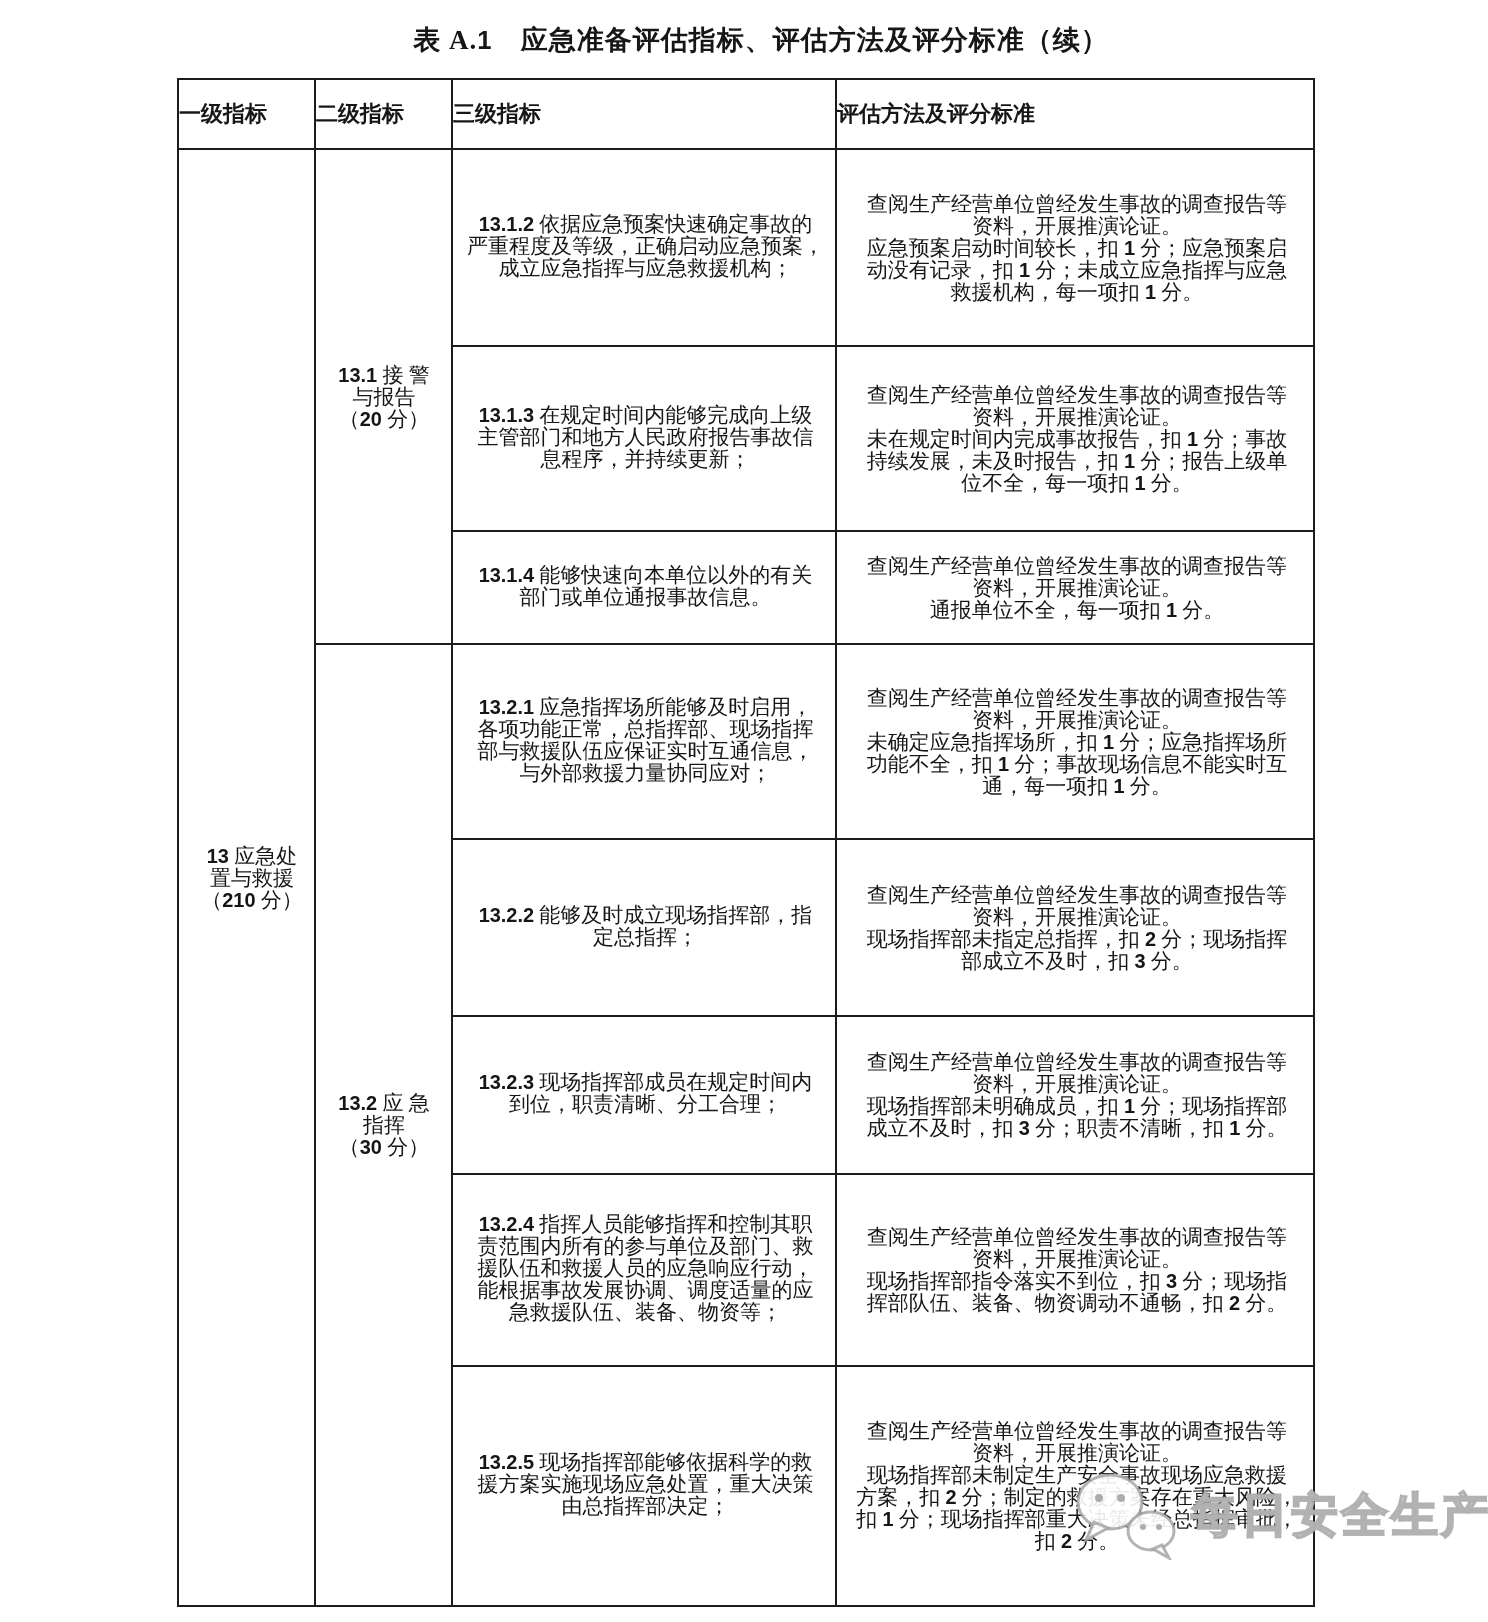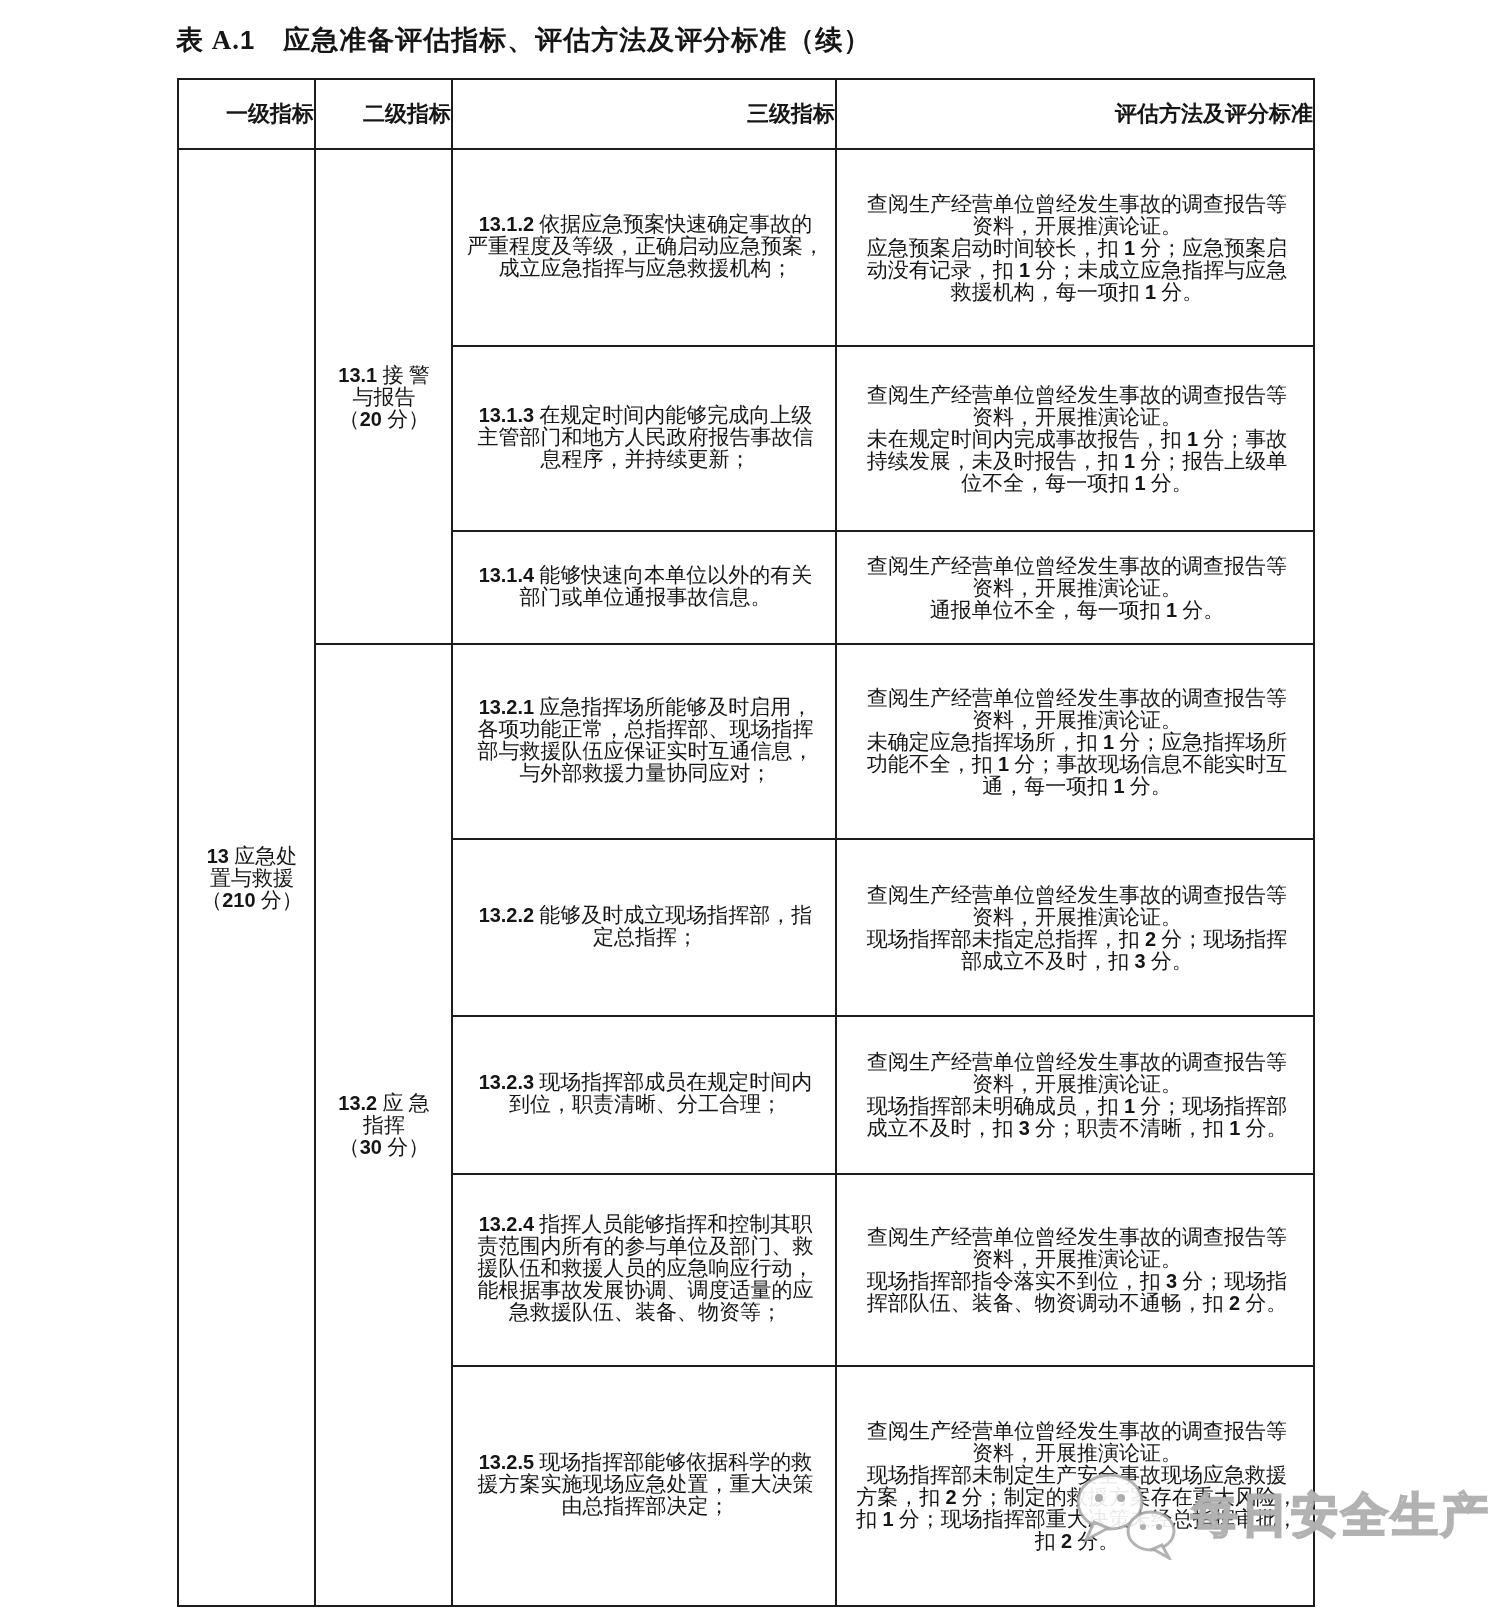--- a/index.html
+++ b/index.html
@@ -2,30 +2,30 @@
 <html><head>
 <meta charset="utf-8">
 <style>
   * { margin:0; padding:0; box-sizing:border-box; }
   html,body { background:#ffffff; }
   .page {
     position:relative; width:1488px; height:1622px; background:#fff;
     font-family:"Liberation Serif","DejaVu Serif",serif; color:#161616; overflow:hidden;
   }
   .doc-title {
-    position:absolute; top:22px; left:176px; width:1138px;
-    text-align:left; font-size:27px; font-weight:bold; letter-spacing:1px;
+    position:absolute; top:22px; left:192px; width:1138px;
+    text-align:center; font-size:27px; font-weight:bold; letter-spacing:1px;
     white-space:pre-line;
   }
   table.eval-table {
     position:absolute; top:78px; left:177px; width:1136px;
     border-collapse:collapse; table-layout:fixed;
   }
   th, td { border:2px solid #1c1c1c; white-space:pre-line; overflow:hidden; }
-  th { font-size:22px; font-weight:bold; text-align:right; vertical-align:middle; }
+  th { font-size:22px; font-weight:bold; text-align:left; vertical-align:middle; }
   td { font-size:21px; line-height:22px; vertical-align:middle; text-align:center; }
   tr.hr { height:70px; }
   tr.r0 { height:197px; }
   tr.r1 { height:185px; }
   tr.r2 { height:113px; }
   tr.r3 { height:195px; }
   tr.r4 { height:177px; }
   tr.r5 { height:158px; }
   tr.r6 { height:192px;margin-left:22px; }
   tr.r7 { height:240px; }

